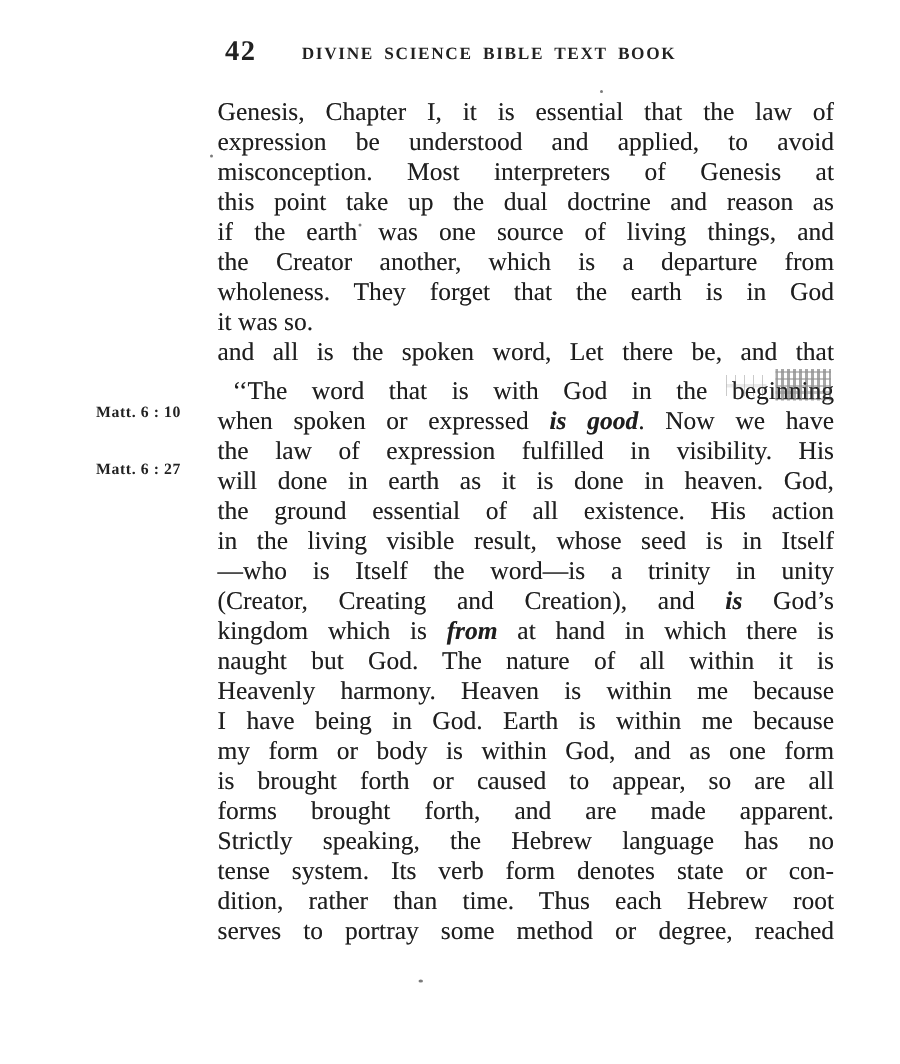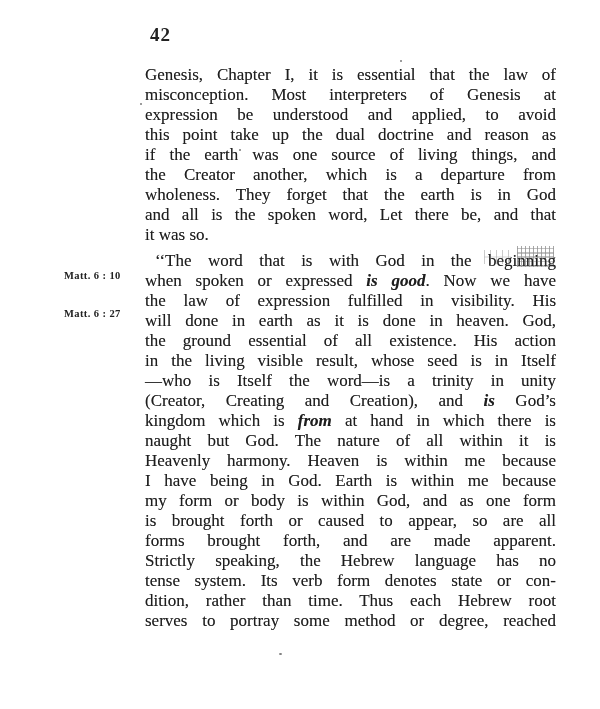--- a/index.html
+++ b/index.html
@@ -106,35 +106,36 @@
     opacity: 0.55;
     filter: blur(0.35px);
   }
 </style>
 </head>
 <body>
 
 <div class="page">
 
   <div class="page-number">42</div>
+  <div class="running-title">DIVINE SCIENCE BIBLE TEXT BOOK</div>
 
   <div class="margin-note note-0">Matt. 6 : 10</div>
   <div class="margin-note note-1">Matt. 6 : 27</div>
 
   <div class="text-column">
       <div class="paragraph">
         <div class="line"><span>Genesis, Chapter I, it is essential that the law of</span></div>
+        <div class="line"><span>expression be understood and applied, to avoid</span></div>
         <div class="line"><span>misconception.  Most interpreters of Genesis at</span></div>
-        <div class="line"><span>expression be understood and applied, to avoid</span></div>
         <div class="line"><span>this point take up the dual doctrine and reason as</span></div>
         <div class="line"><span>if the earth was one source of living things, and</span></div>
         <div class="line"><span>the Creator another, which is a departure from</span></div>
         <div class="line"><span>wholeness.  They forget that the earth is in God</span></div>
+        <div class="line last"><span>it was so.</span></div>
         <div class="line"><span>and all is the spoken word, Let there be, and that</span></div>
-        <div class="line last"><span>it was so.</span></div>
       </div>
       <div class="paragraph indent justify-last">
         <div class="line"><span>‘‘The word that is with God in the beginning</span></div>
         <div class="line"><span>when spoken or expressed </span><em>is good</em><span>.  Now we have</span></div>
         <div class="line"><span>the law of expression fulfilled in visibility.  His</span></div>
         <div class="line"><span>will done in earth as it is done in heaven.  God,</span></div>
         <div class="line"><span>the ground essential of all existence.  His action</span></div>
         <div class="line"><span>in the living visible result, whose seed is in Itself</span></div>
         <div class="line"><span>—who is Itself the word—is a trinity in unity</span></div>
         <div class="line"><span>(Creator, Creating and Creation), and </span><em>is</em><span> God’s</span></div>

